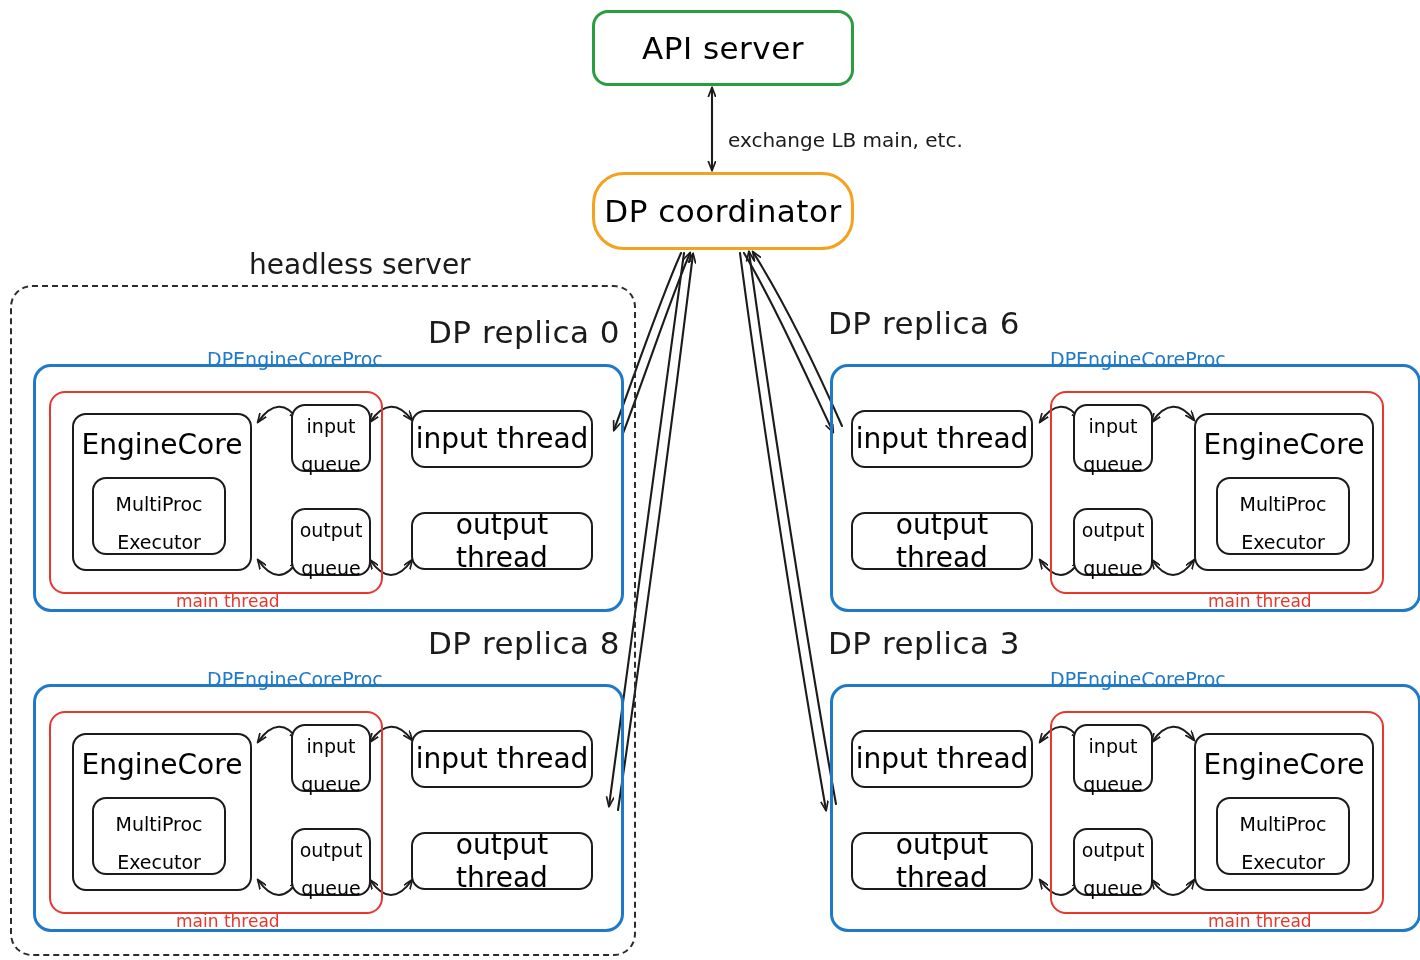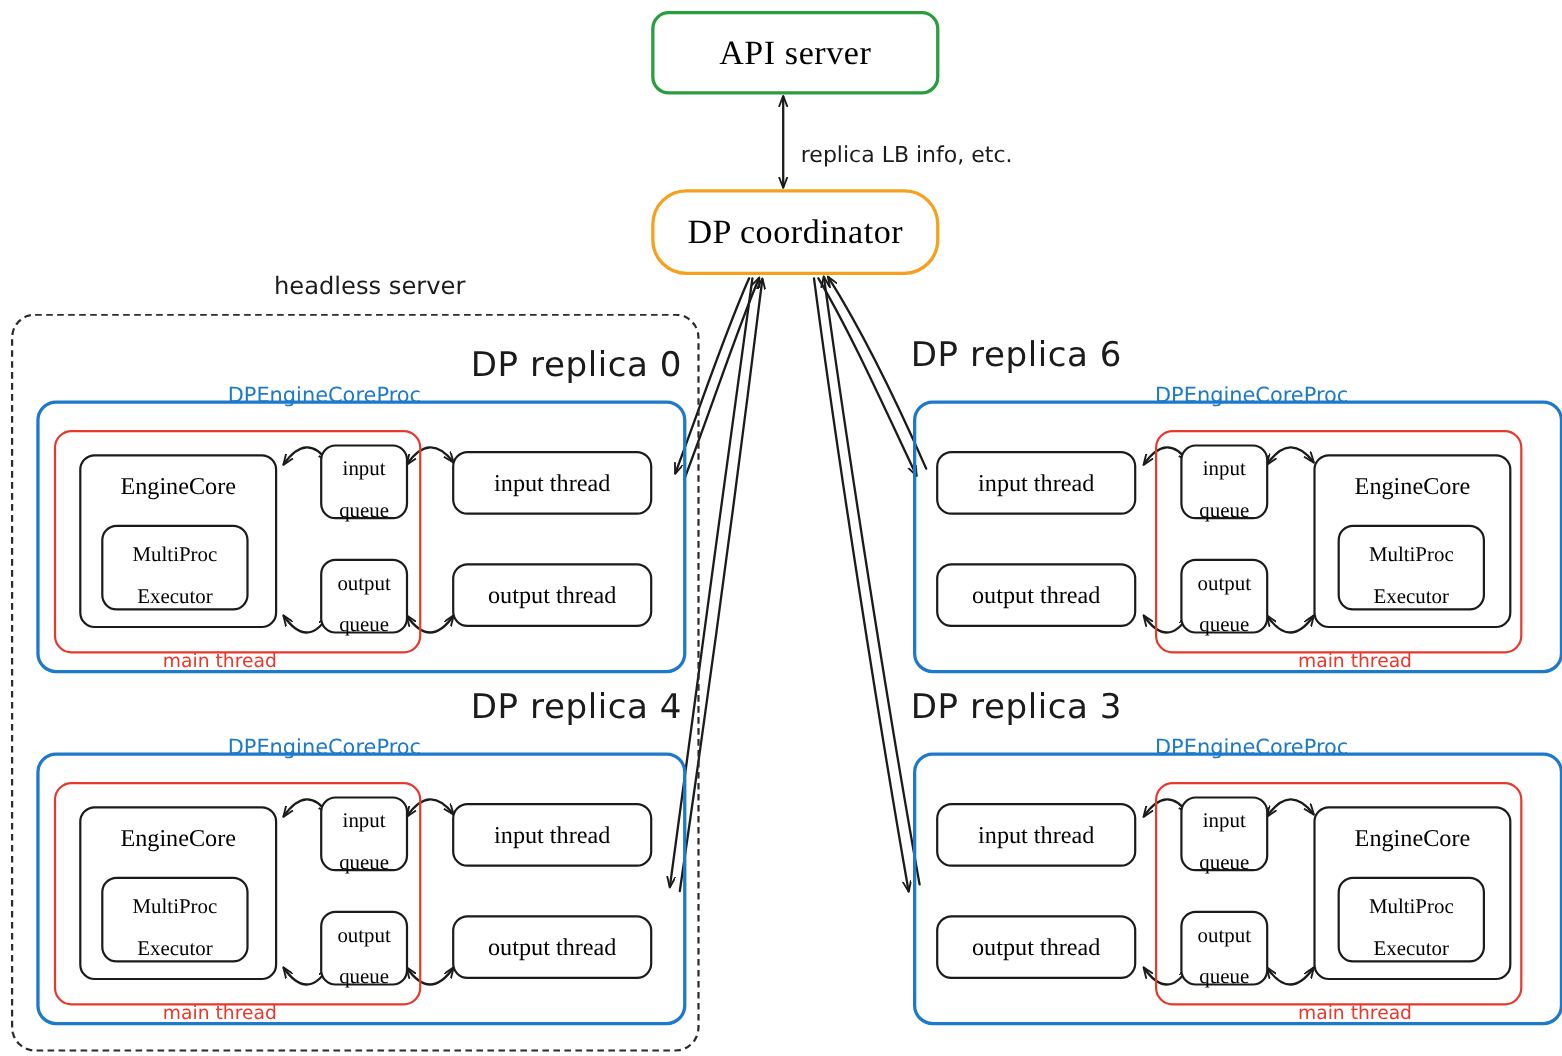--- a/index.html
+++ b/index.html
@@ -21,26 +21,26 @@
   .rbox.orange{border-color:#f5a11e;border-width:3px;border-radius:32px;justify-content:center;}
   .rbox.blue{border-color:#1e7ac8;border-width:3px;border-radius:18px;background:transparent;}
   .rbox.red{border-color:#e8382c;border-width:2.6px;border-radius:16px;background:transparent;}
   .dashbox{border:2.2px dashed #2b2b2b;border-radius:22px;background:transparent;}
 
   .lbl{position:absolute;white-space:pre;color:#1b1b1b;}
   .lbl.blue{color:#1e7ac8;}
   .lbl.red{color:#e8382c;}
 
   .t-big{font-size:31px;letter-spacing:.5px;}
-  .t-mid{font-size:22px;}
+  .t-mid{font-size:28px;}
   .t-small{font-size:19px;margin-top:16px;}
-  .t-tiny{font-size:17px;}
+  .t-tiny{font-size:17px;margin-left:28px;}
   .t-hand{font-size:20px;}
 
-  .node span{display:block;line-height:1.18;font-family:Liberation Serif, serif;}
+  .node span{display:block;line-height:1.18;}
   .two-line span{line-height:1.15;}
 </style>
 </head>
 <body>
 
 <svg id="canvas" viewBox="0 0 1420 960" xmlns="http://www.w3.org/2000/svg">
   <defs>
     <marker id="ah" markerWidth="12" markerHeight="12" refX="9.2" refY="4" orient="auto" markerUnits="userSpaceOnUse">
       <path d="M0.6,0.4 L10,4 L0.6,7.6" fill="none" stroke="#1b1b1b" stroke-width="1.7" stroke-linecap="round" stroke-linejoin="round"></path>
     </marker>
@@ -102,21 +102,21 @@
       <path d="M1040,880 C1054,900 1068,900 1080,880" marker-start="url(#ahr)" marker-end="url(#ah)"></path>
       <path d="M1152,880 C1166,900 1180,900 1194,880" marker-start="url(#ahr)" marker-end="url(#ah)"></path>
     </g>
   </g>
 </svg>
 
 <div class="node rbox green t-big" style="left:592px;top:10px;width:262px;height:76px;">
   <span>API server</span>
 </div>
 
-<div class="lbl t-hand" style="left:728px;top:128px;">replica LB info, etc.</div>
+<div class="lbl t-hand" style="left:728px;top:128px;">exchange LB main, etc.</div>
 
 <div class="node rbox orange t-big" style="left:592px;top:172px;width:262px;height:78px;">
   <span>DP coordinator</span>
 </div>
 
 <div class="lbl t-mid" style="left:249px;top:248px;">headless server</div>
 <div class="dashbox" style="position:absolute;left:10px;top:285px;width:622px;height:667px;"></div>
 
 <div class="lbl t-big" style="left:428px;top:314px;">DP replica 0</div>
 <div class="lbl blue t-small" style="left:207px;top:332px;">DPEngineCoreProc</div>
@@ -139,21 +139,21 @@
   <span class="t-small">output</span>
   <span class="t-small">queue</span>
 </div>
 <div class="node rbox t-mid" style="left:411px;top:410px;width:182px;height:58px;">
   <span>input thread</span>
 </div>
 <div class="node rbox t-mid" style="left:411px;top:512px;width:182px;height:58px;">
   <span>output thread</span>
 </div>
 
-<div class="lbl t-big" style="left:428px;top:625px;">DP replica 4</div>
+<div class="lbl t-big" style="left:428px;top:625px;">DP replica 8</div>
 <div class="lbl blue t-small" style="left:207px;top:652px;">DPEngineCoreProc</div>
 <div class="rbox blue" style="position:absolute;left:33px;top:684px;width:585px;height:242px;"></div>
 <div class="rbox red" style="position:absolute;left:49px;top:711px;width:330px;height:199px;"></div>
 <div class="lbl red t-tiny" style="left:148px;top:911px;">main thread</div>
 
 <div class="node rbox two-line" style="left:72px;top:733px;width:180px;height:158px;flex-direction:column;justify-content:flex-start;padding-top:14px;">
   <span class="t-mid">EngineCore</span>
 </div>
 <div class="node rbox two-line" style="left:92px;top:797px;width:134px;height:78px;flex-direction:column;">
   <span class="t-small">MultiProc</span>

